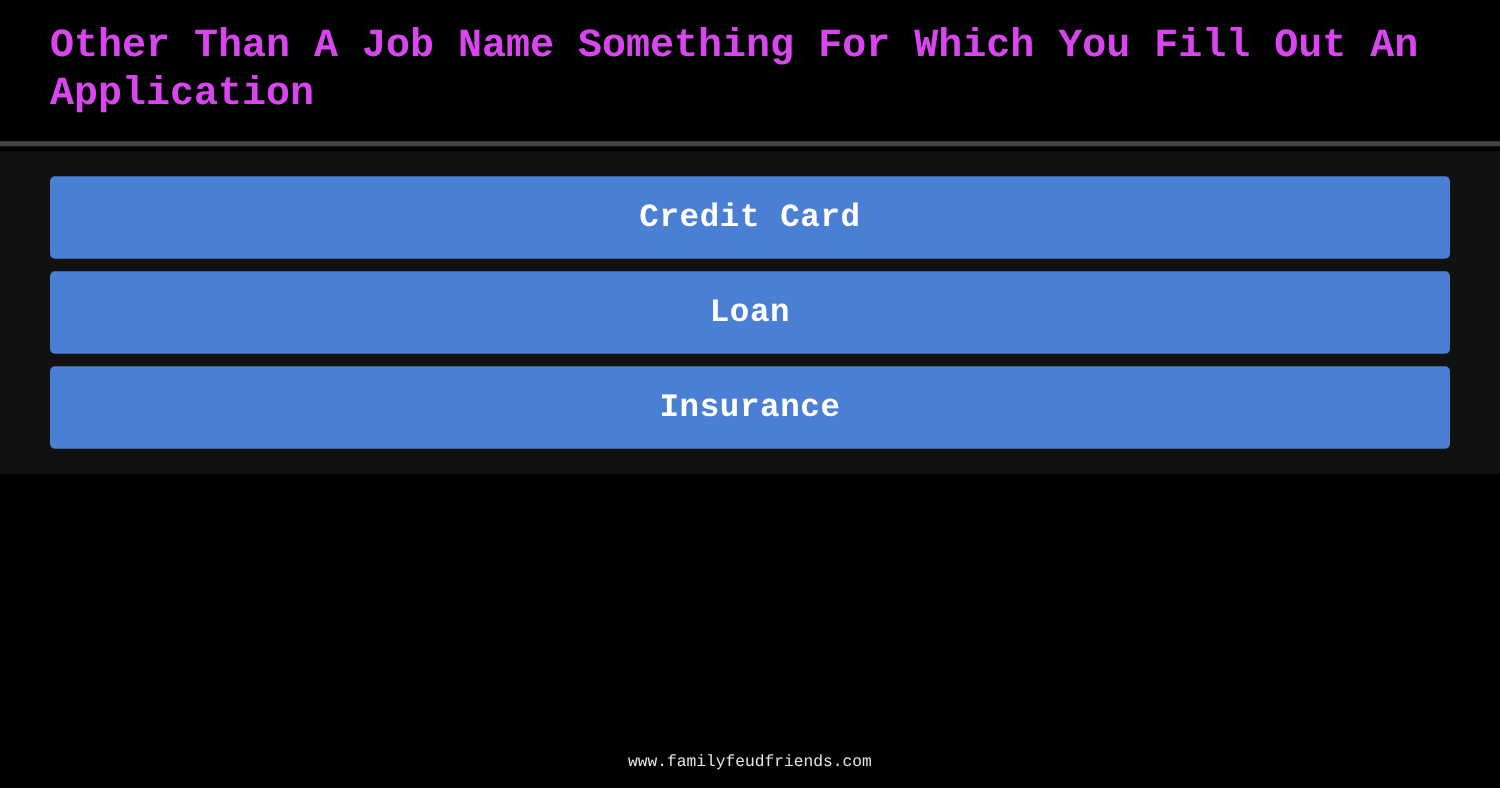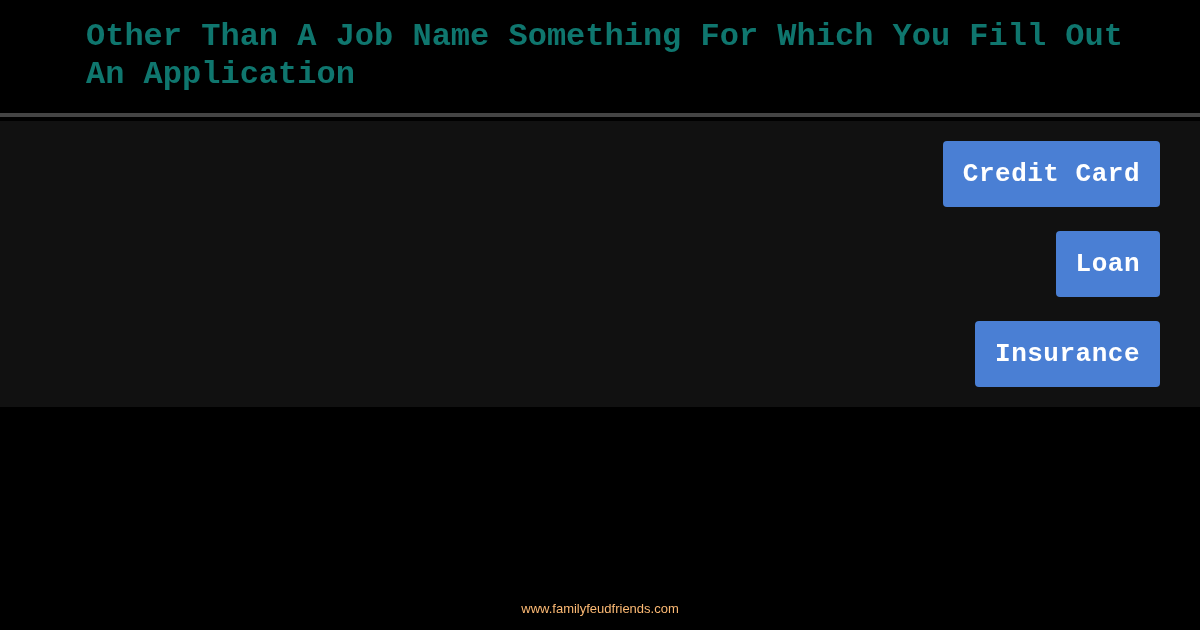--- a/index.html
+++ b/index.html
@@ -16,36 +16,34 @@
       overflow: hidden;
     }
 
     .header {
       background-color: #000000;
       padding: 18px 40px 18px 40px;
       border-bottom: 4px solid #444;
     }
 
     .header-title {
-      color: #0f766e;
+      color: #d946ef;
       font-size: 32px;
       font-weight: bold;
       font-family: 'Courier New', Courier, monospace;
       line-height: 1.2;
-      margin-left: 46px;
     }
 
     .content {
       background-color: #111111;
       padding: 20px 40px;
       display: flex;
       flex-direction: column;
-      gap: 24px;
+      gap: 10px;
       margin-top: 4px;
-      align-items: flex-end;
     }
 
     .answer-item {
       background-color: #4a7fd4;
       border-radius: 4px;
       padding: 18px 20px;
       text-align: center;
       cursor: pointer;
     }
 
@@ -59,23 +57,23 @@
 
     .footer {
       position: absolute;
       bottom: 12px;
       left: 0;
       right: 0;
       text-align: center;
     }
 
     .footer-url {
-      color: #fdba74;
+      color: #e5e5e5;
       font-size: 13px;
-      font-family: Liberation Sans, sans-serif;
+      font-family: Liberation Mono, monospace;
     }
   </style>
 </head>
 <body>
 
 <div class="header">
   <div class="header-title">Other Than A Job Name Something For Which You Fill Out An Application</div>
 </div>
 
 <div class="content">

